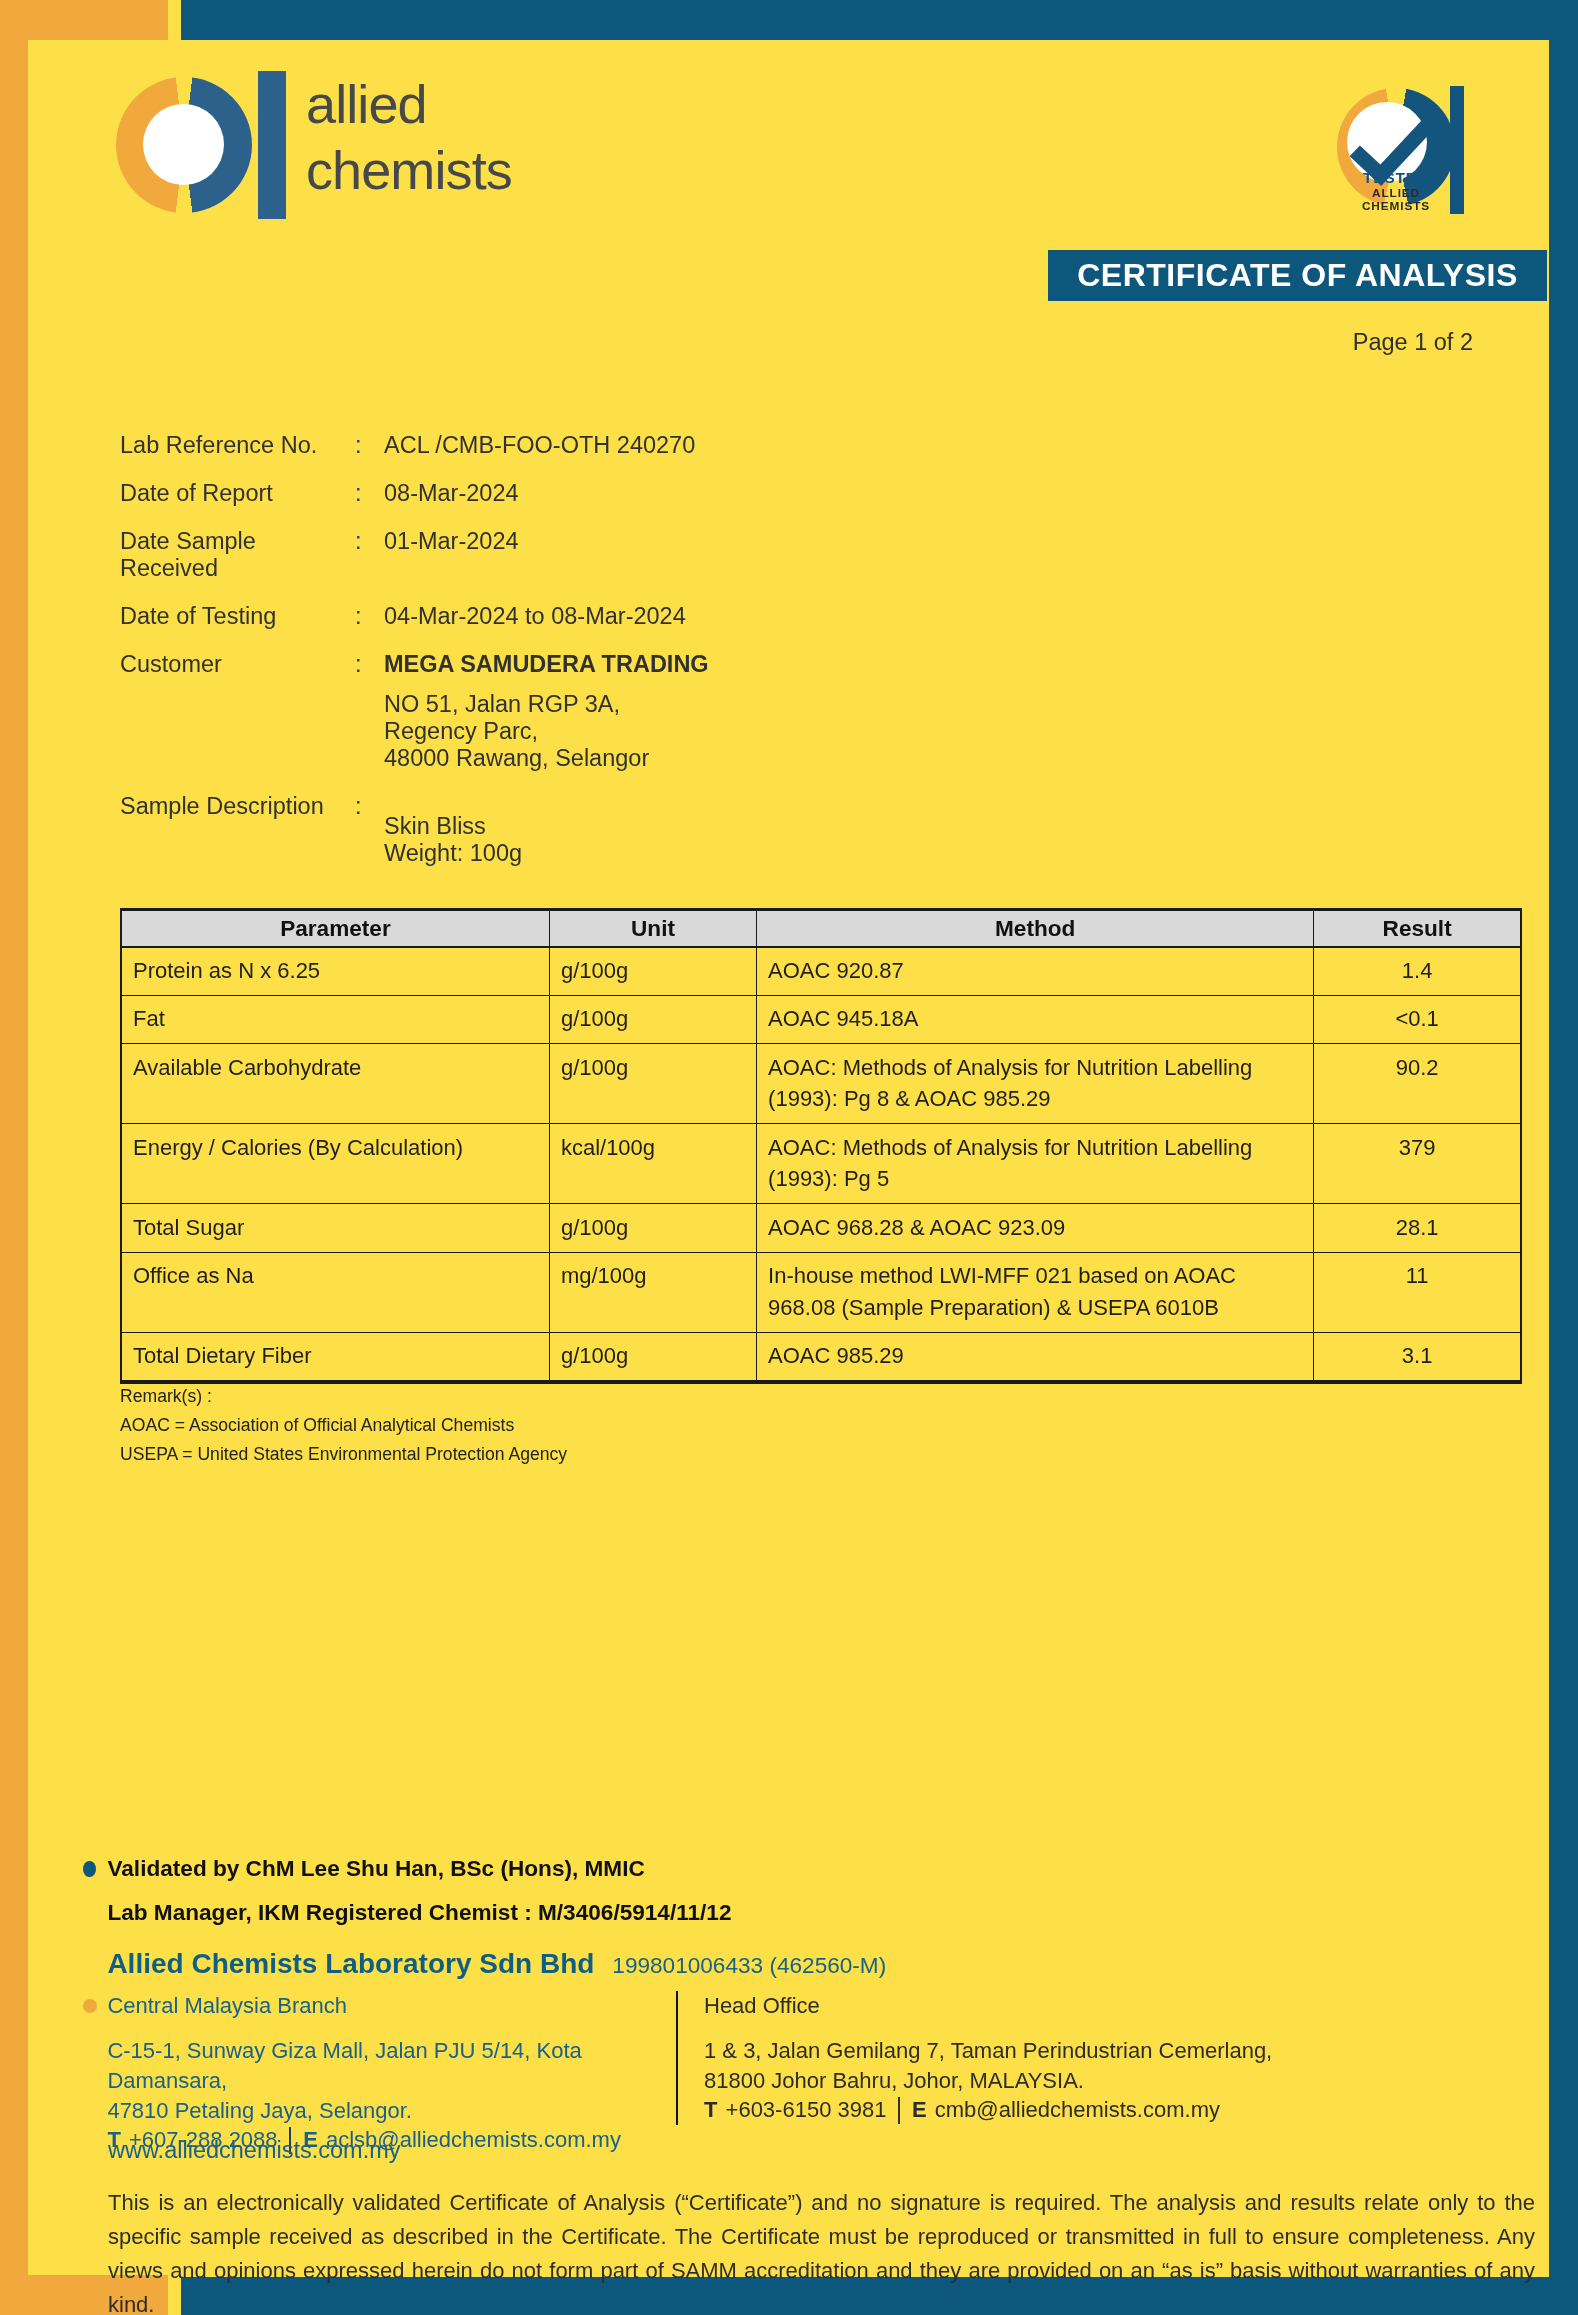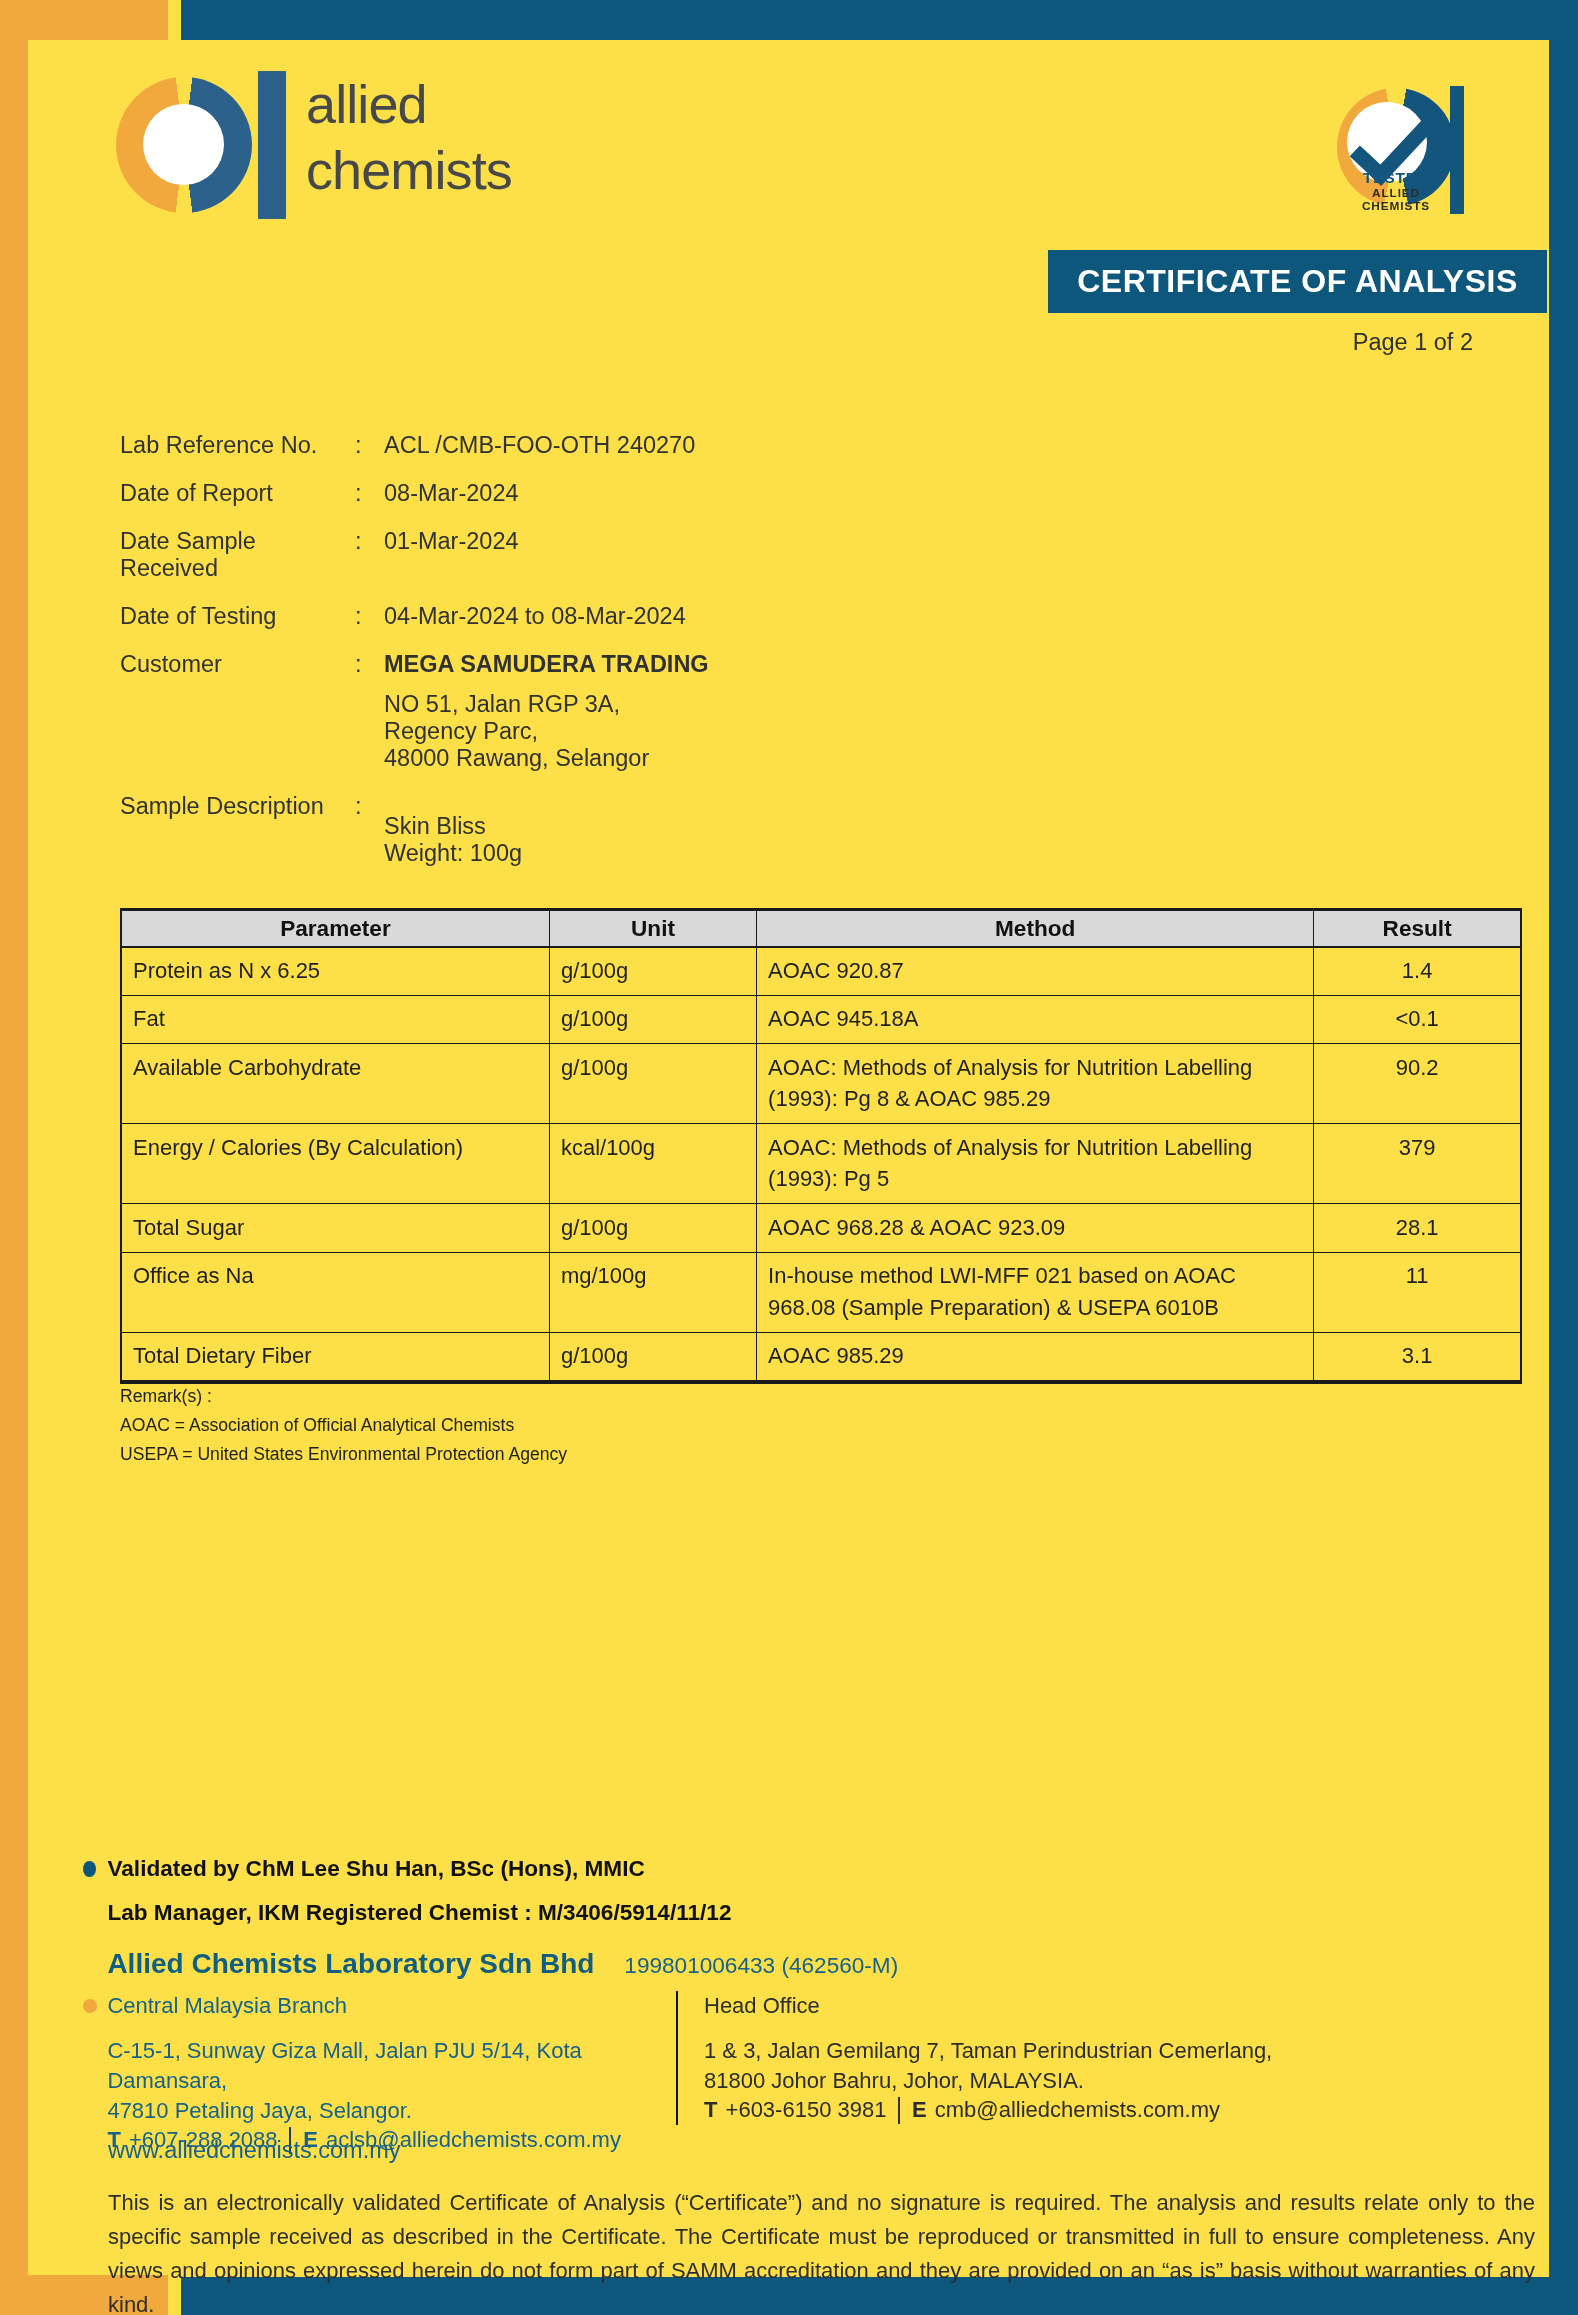--- a/index.html
+++ b/index.html
@@ -31,21 +31,21 @@
   .badge-ring-hole { position:absolute; left:19px; top:19px; width:80px; height:80px; border-radius:50%; background:#fff; }
   .badge-stem { position:absolute; left:122px; top:2.7px; width:13.6px; height:128px; background:#14557e; }
   .badge-check { position:absolute; left:25px; top:38px; width:78px; height:43px;
     border-left:15.4px solid #14557e; border-bottom:15.4px solid #14557e; transform:rotate(-47deg); }
   .badge-text { position:absolute; left:0px; top:86px; width:136px; text-align:center; line-height:1.15; }
   .badge-t1 { font-size:15.4px; font-weight:bold; color:#14557e; letter-spacing:0.9px; }
   .badge-t2 { font-size:11.8px; font-weight:bold; color:#2b2b2b; letter-spacing:0.9px; }
   .badge-t3 { font-size:11.8px; font-weight:bold; color:#2b2b2b; letter-spacing:0.9px; }
 
   
-  .banner { position:absolute; left:1048px; top:250px; width:499px; height:63px; background:#0d567c;
+  .banner { position:absolute; left:1048px; top:250px; width:499px; height:51px; background:#0d567c;
     display:flex; align-items:center; justify-content:center; }
   .banner span { color:#fff; font-weight:bold; font-size:32px; letter-spacing:0.5px; }
   .page-indicator { position:absolute; left:1048px; top:329px; width:425px; text-align:right; font-size:23.5px; color:#2f2f2f; }
 
   
   .info { position:absolute; left:120px; top:432px; font-size:23.5px; color:#313131; }
   .info-row { display:flex; margin-bottom:21px; line-height:27px; }
   .info-label { width:235px; flex:none; }
   .info-colon { width:29px; flex:none; }
   .info-value { }
@@ -67,21 +67,21 @@
   .remarks { position:absolute; left:120px; top:1382px; font-size:17.6px; color:#222; line-height:1.65; }
 
   
   .validation { position:absolute; left:83px; top:1856px; color:#111; }
   .val-row1 { display:flex; align-items:center; }
   .dot-teal { width:12.7px; height:16.3px; border-radius:50%; background:#0d567c; margin-right:11.8px; flex:none; }
   .val-line { font-size:22.6px; font-weight:bold; }
   .val-row2 { margin-left:24.4px; margin-top:18px; font-size:22.6px; font-weight:bold; }
   .company-row { margin-left:24.4px; margin-top:22px; display:flex; align-items:baseline; }
   .company-name { font-size:28px; font-weight:bold; color:#0f5e84; }
-  .company-reg { font-size:22.6px; color:#17618a; margin-left:30px; }
+  .company-reg { font-size:22.6px; color:#17618a; margin-left:18px; }
 
   
   .footer-cols { position:absolute; left:83px; top:1993px; width:1411px; display:flex; }
   .fcol-left { width:593px; flex:none; position:relative; padding-left:24.4px; color:#17618a; }
   .dot-orange { position:absolute; left:0; top:6.3px; width:13.6px; height:13.6px; border-radius:50%; background:#f1a83d; }
   .fcol-divider { flex:none; width:0; border-left:2.7px solid #111; margin-top:-1.8px; height:134px; }
   .fcol-right { padding-left:26px; color:#2c2c2c; }
   .fcol-title { font-size:22px; margin-bottom:17px; }
   .fcol-line { font-size:22px; line-height:30px; }
   .contact-line { font-size:22px; margin-top:0.9px; display:flex; align-items:center; }

